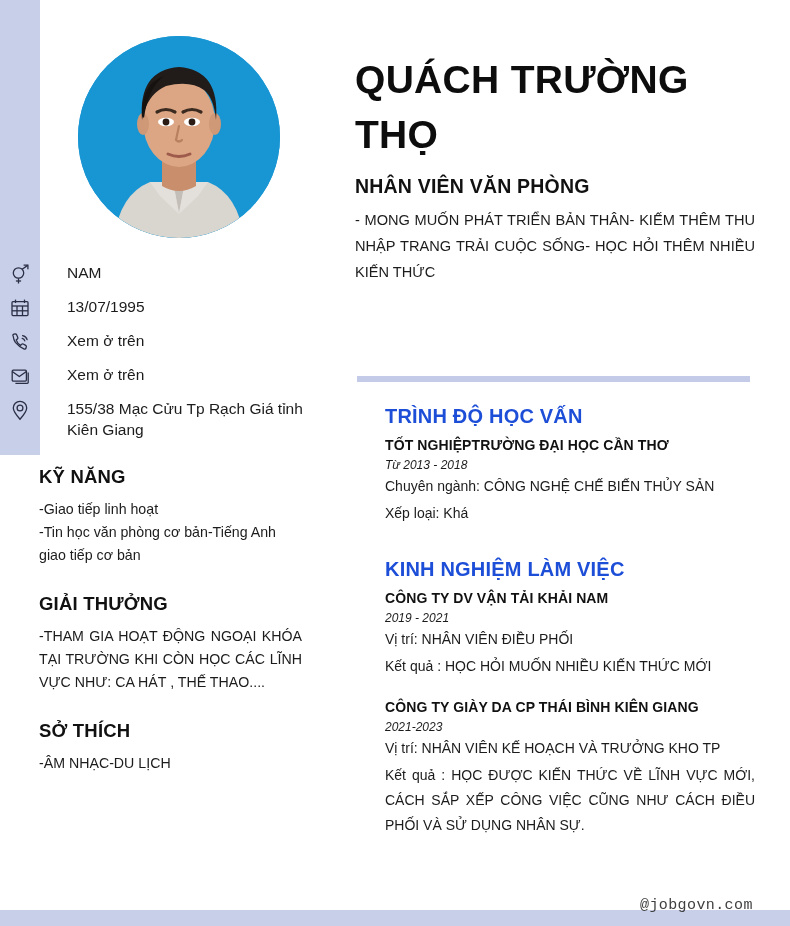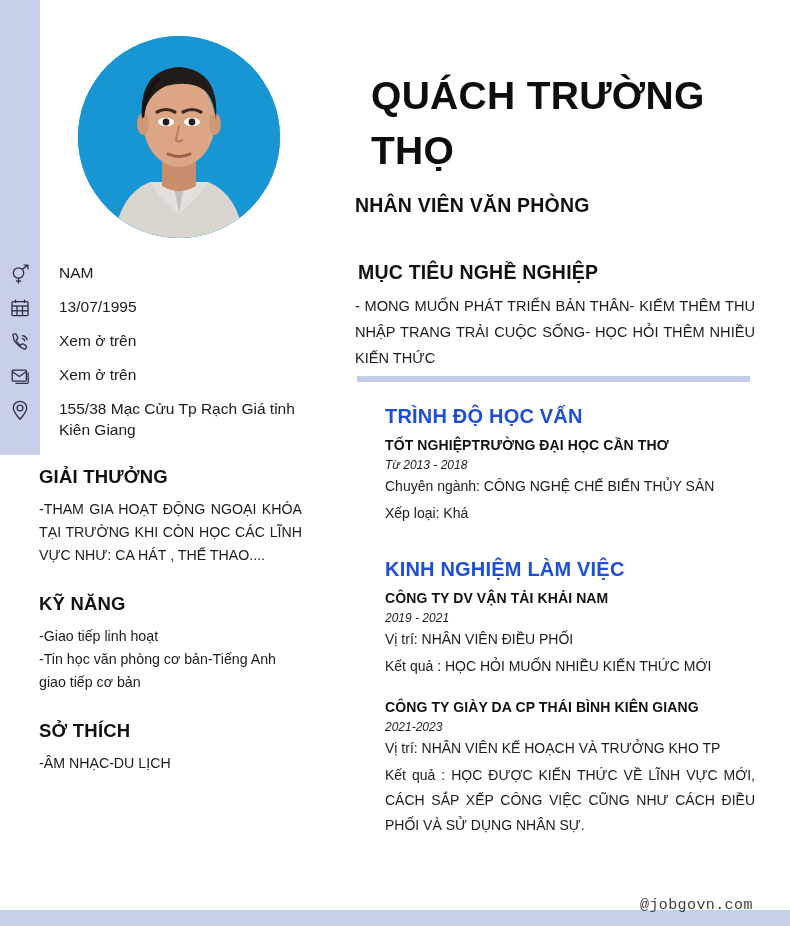--- a/index.html
+++ b/index.html
@@ -79,20 +79,21 @@
     justify-content: center;
     padding-top: 2px;
   }
   .contact-icon svg { display: block; }
   .contact-text {
     font-size: 15.5px;
     color: #1c1c1c;
     line-height: 21px;
     padding-left: 19px;
     padding-right: 26px;
+    margin-left: 8px;
   }
 
   .side-section { margin-top: 26px; padding-left: 39px; padding-right: 28px; }
   .side-heading {
     font-size: 18.5px;
     font-weight: bold;
     color: #111111;
     letter-spacing: 0.2px;
     margin: 0 0 10px 0;
   }
@@ -110,21 +111,21 @@
     left: 355px;
     top: 52px;
     width: 400px;
   }
   .cv-name {
     font-size: 39px;
     font-weight: bold;
     color: #0d0d0d;
     line-height: 55px;
     letter-spacing: 0.3px;
-    margin: 16px;
+    margin: 0;
   }
   .cv-role {
     font-size: 19.5px;
     font-weight: bold;
     color: #111111;
     margin: 13px 0 0 0;
     letter-spacing: 0.2px;
   }
   .obj-heading {
     font-size: 19.5px;
@@ -283,41 +284,40 @@
             <path d="M10 19.3 Q3.3 11.6 3.3 8 A6.7 6.7 0 0 1 16.7 8 Q16.7 11.6 10 19.3 Z"></path>
             <circle cx="10" cy="8" r="2.9"></circle>
           </svg>
         </span>
         <span class="contact-text">155/38 Mạc Cửu Tp Rạch Giá tỉnh Kiên Giang</span>
       </li>
 
     </ul>
 
     <div class="side-section">
-      <h2 class="side-heading">GIẢI THƯỞNG</h2>
-      <p class="side-body justify">-THAM GIA HOẠT ĐỘNG NGOẠI KHÓA TẠI TRƯỜNG KHI CÒN HỌC CÁC LĨNH VỰC NHƯ: CA HÁT , THẾ THAO....</p>
-    </div>
-
-    <div class="side-section">
       <h2 class="side-heading">KỸ NĂNG</h2>
       <p class="side-body">-Giao tiếp linh hoạt</p>
       <p class="side-body">-Tin học văn phòng cơ bản-Tiếng Anh giao tiếp cơ bản</p>
     </div>
 
     <div class="side-section">
+      <h2 class="side-heading">GIẢI THƯỞNG</h2>
+      <p class="side-body justify">-THAM GIA HOẠT ĐỘNG NGOẠI KHÓA TẠI TRƯỜNG KHI CÒN HỌC CÁC LĨNH VỰC NHƯ: CA HÁT , THẾ THAO....</p>
+    </div>
+
+    <div class="side-section">
       <h2 class="side-heading">SỞ THÍCH</h2>
       <p class="side-body">-ÂM NHẠC-DU LỊCH</p>
     </div>
 
   </div>
 
   <div class="right-col">
     <h1 class="cv-name">QUÁCH TRƯỜNG THỌ</h1>
     <div class="cv-role">NHÂN VIÊN VĂN PHÒNG</div>
-    <h2 class="obj-heading">MỤC TIÊU NGHỀ NGHIỆP</h2>
     <p class="obj-body">- MONG MUỐN PHÁT TRIỂN BẢN THÂN- KIẾM THÊM THU NHẬP TRANG TRẢI CUỘC SỐNG- HỌC HỎI THÊM NHIỀU KIẾN THỨC</p>
   </div>
 
   <div class="objective-rule"></div>
 
   <div class="right-block" style="top:405px;">
     <h2 class="block-heading">TRÌNH ĐỘ HỌC VẤN</h2>
     <div class="entry">
       <div class="entry-title">TỐT NGHIỆPTRƯỜNG ĐẠI HỌC CẦN THƠ</div>
       <div class="entry-date">Từ 2013 - 2018</div>

